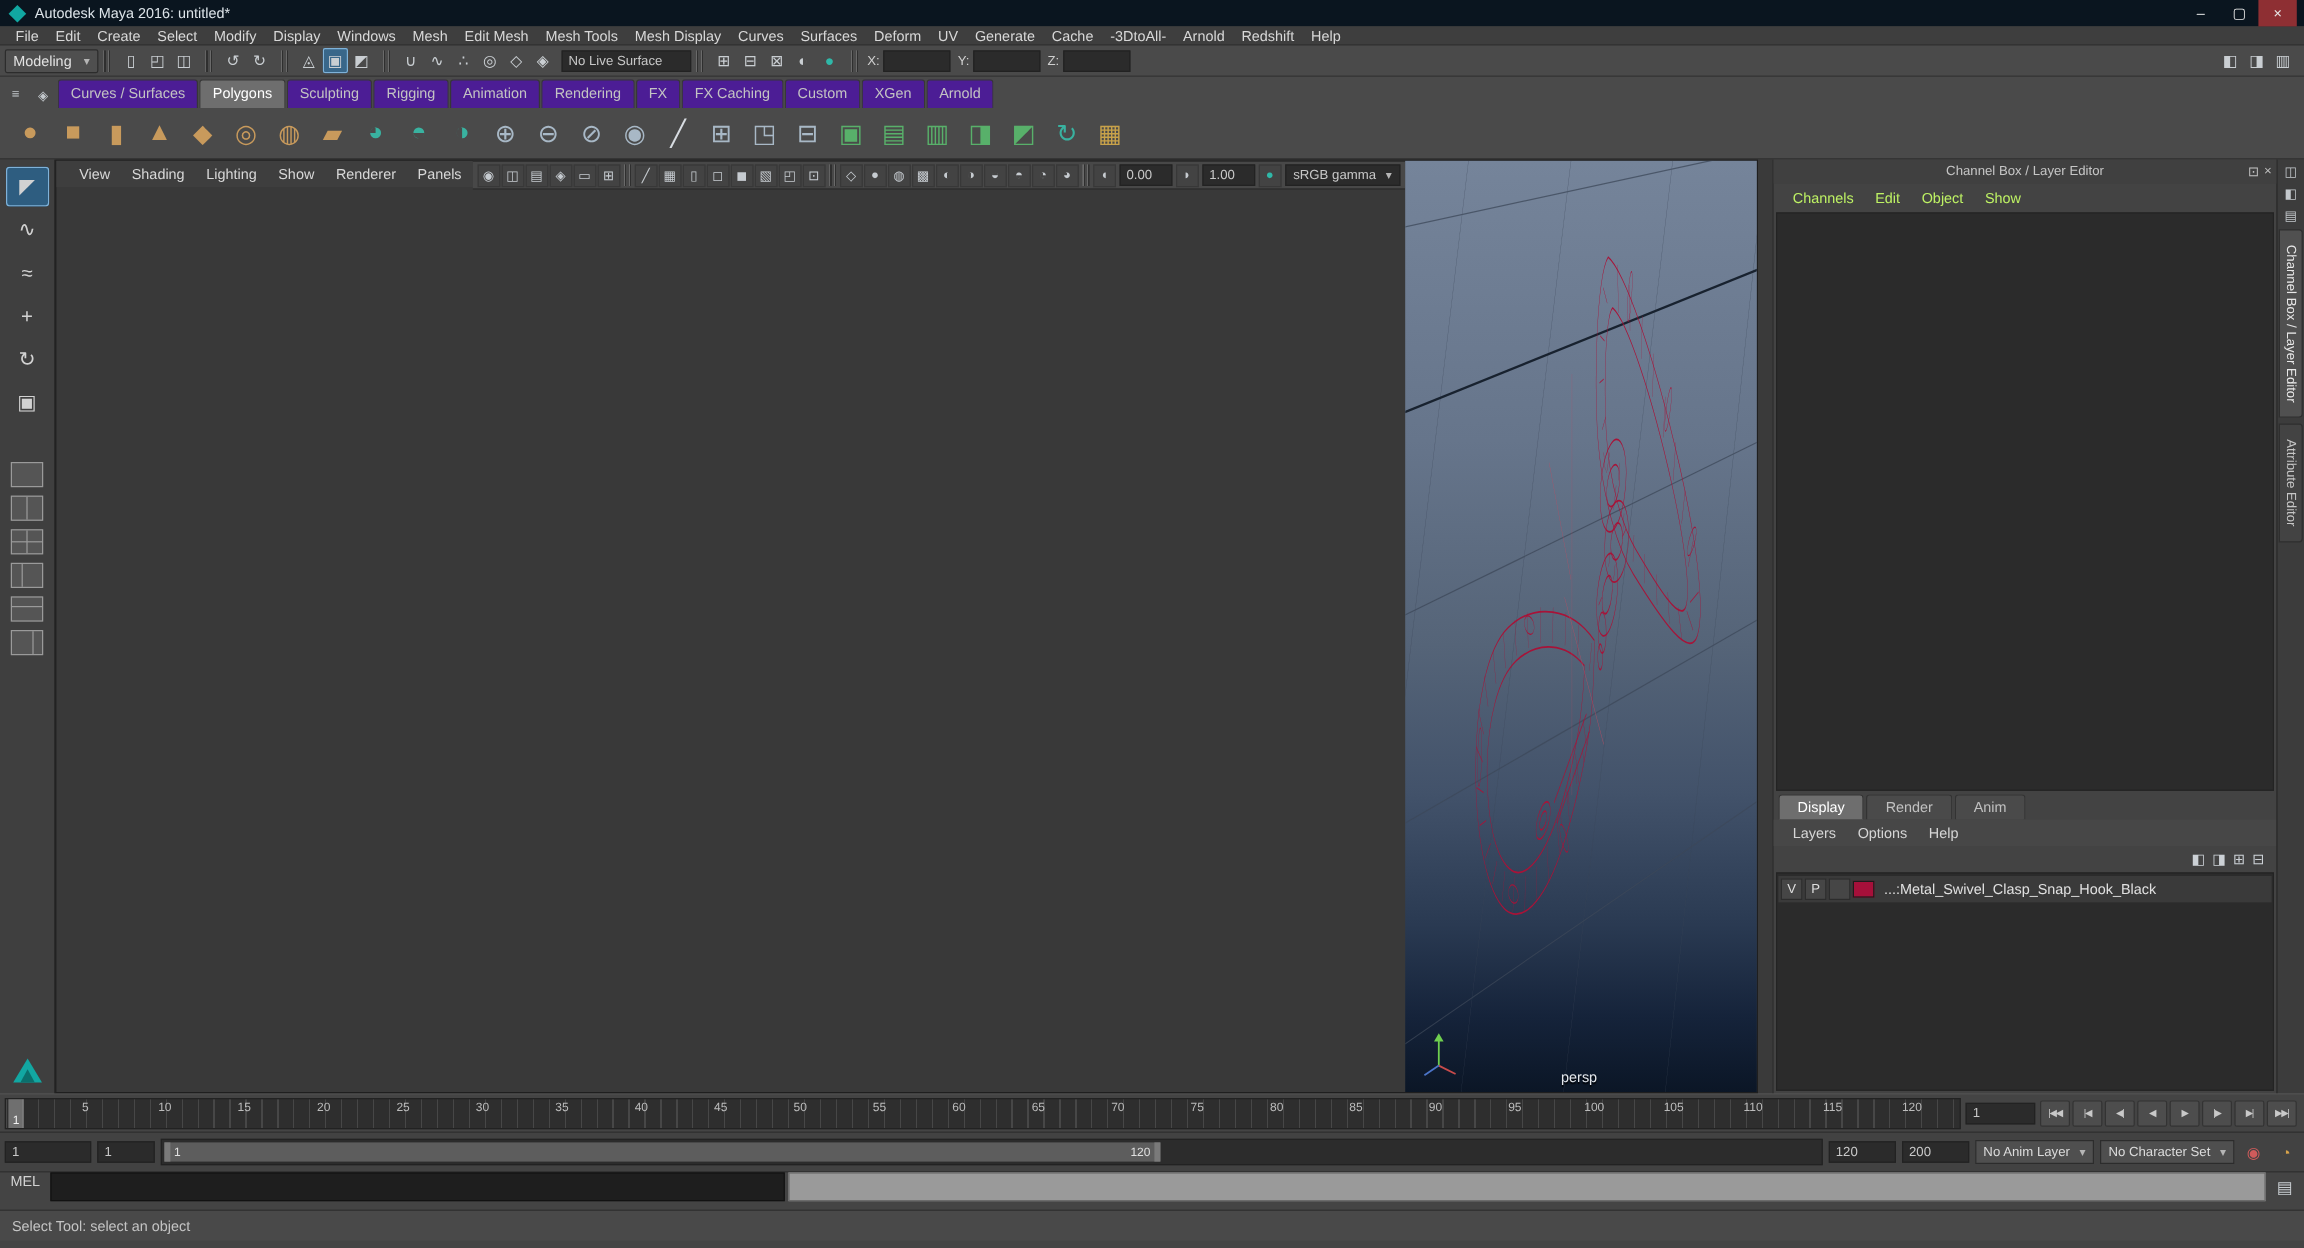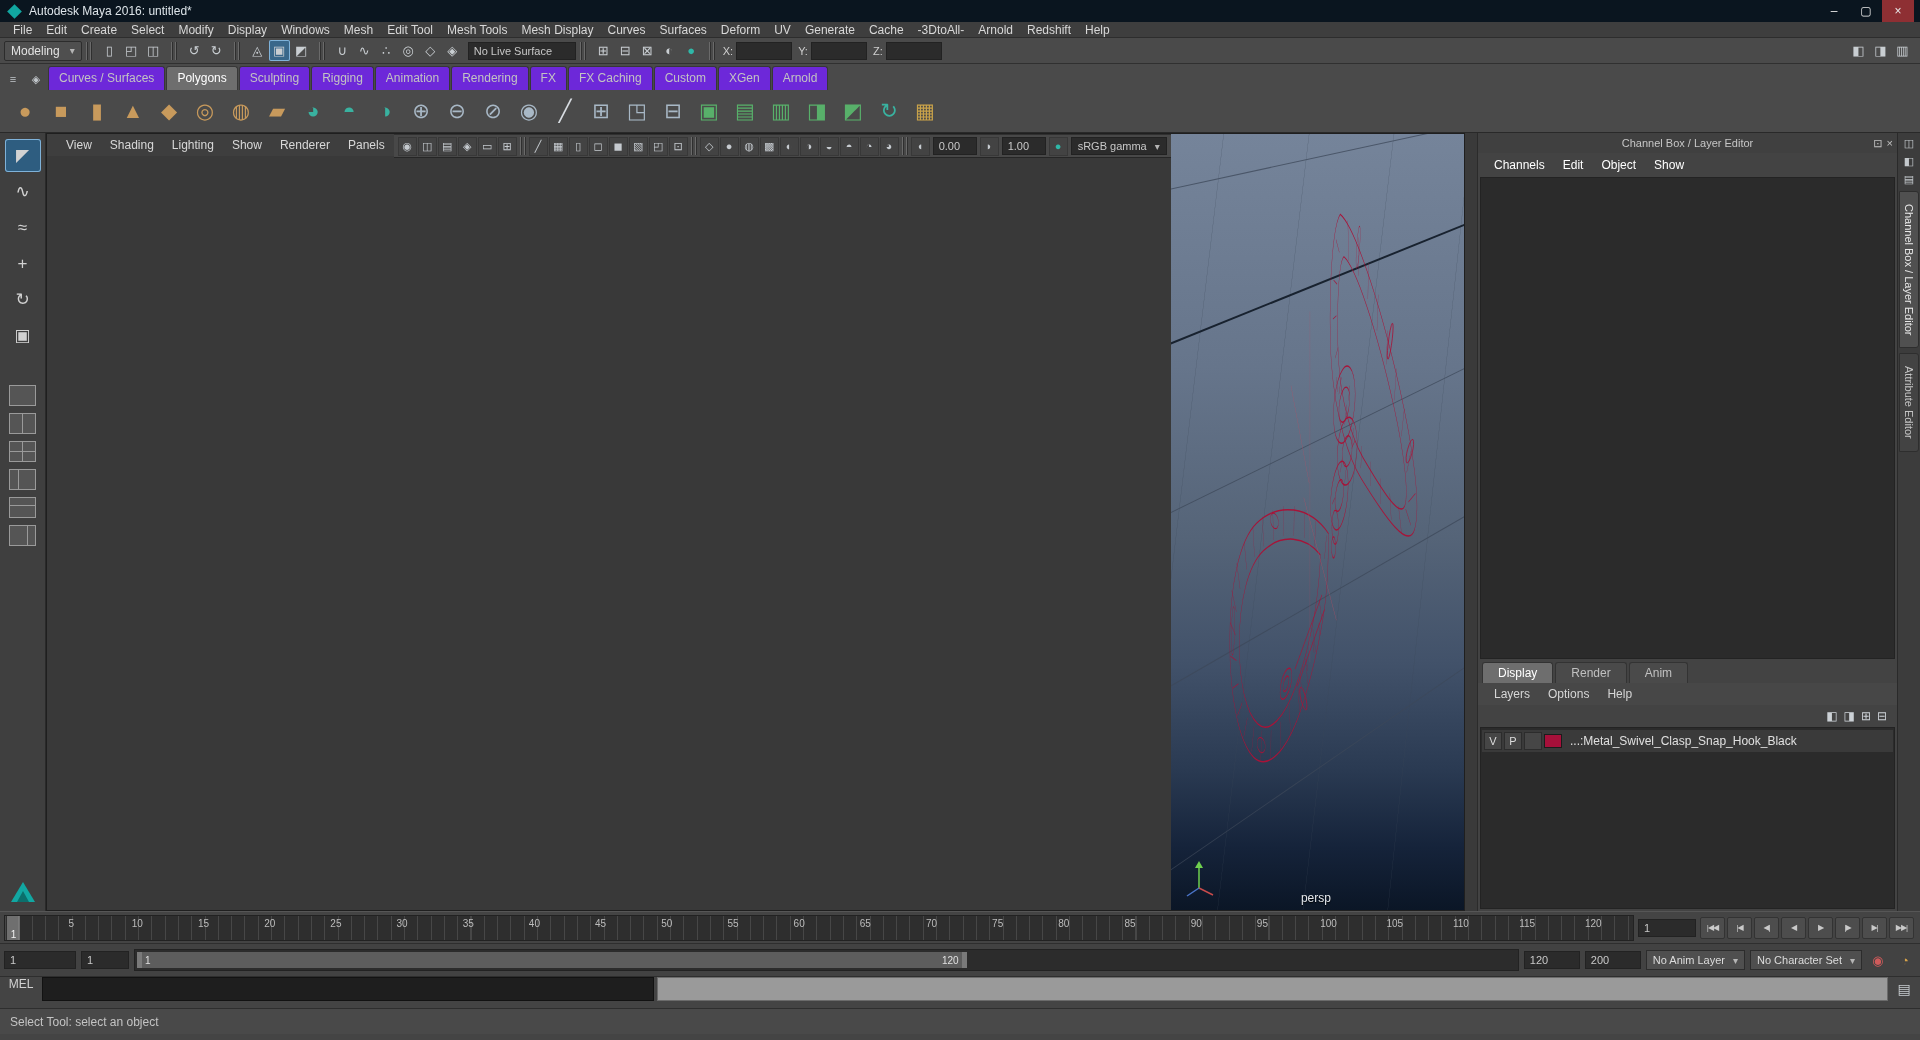--- a/index.html
+++ b/index.html
@@ -28,21 +28,21 @@
   .sl-icon { width:21px; height:21px; display:flex; align-items:center; justify-content:center; color:#c9ced2; font-size:13px; border-radius:2px; }
   .sl-icon.active { background:#39678a; box-shadow:0 0 0 1px #7fb2d9 inset; }
   .dropdown { background:#4f4f4f; border:1px solid #2c2c2c; border-radius:2px; height:20px; display:flex; align-items:center; padding:0 6px; gap:10px; color:#e2e2e2; }
   .dd-arrow { color:#b5b5b5; font-size:10px; }
   .field, input.field { background:#2b2b2b; border:1px solid #222; height:18px; display:flex; align-items:center; padding:0 5px; color:#c8c8c8; font-size:11px; font-family:"Liberation Sans",sans-serif; }
   .coord { display:flex; align-items:center; gap:3px; margin-left:4px; }
   .coord-label { color:#cfcfcf; font-size:11px; }
   
   .shelftabs { height:26px; background:#4a4a4a; display:flex; align-items:flex-end; padding:2px 2px 0 2px; gap:1px; }
   .shelf-side-icon { width:18px; height:18px; color:#c2c7cb; font-size:11px; display:flex; align-items:center; justify-content:center; margin:0 2px 2px 2px; }
-  .shelf-tab { padding:4px 10px 5px; color:#c3c3c3; background:#6d28d9; border:1px solid #373737; border-bottom:none; border-radius:3px 3px 0 0; white-space:nowrap; }
+  .shelf-tab { padding:4px 10px 5px; color:#c3c3c3; background:#4c1d95; border:1px solid #373737; border-bottom:none; border-radius:3px 3px 0 0; white-space:nowrap; }
   .shelf-tab.active { background:#6e6e6e; color:#fff; }
   .shelf { height:43px; background:#4a4a4a; border-bottom:1px solid #292929; display:flex; align-items:center; gap:2px; padding:0 8px; }
   .shelf-icon { width:34px; height:34px; display:flex; align-items:center; justify-content:center; font-size:21px; }
   
   .main { display:flex; height:778px; background:#3a3a3a; }
   .toolbox { width:46px; background:#3f3f3f; border-right:1px solid #2a2a2a; display:flex; flex-direction:column; align-items:center; padding-top:6px; gap:3px; }
   .tool { width:36px; height:33px; display:flex; align-items:center; justify-content:center; color:#d2d2d2; font-size:17px; border-radius:3px; }
   .tool.active { background:#2e5d80; box-shadow:0 0 0 1px #7fb2d9 inset; }
   .layouts { margin-top:30px; display:flex; flex-direction:column; gap:7px; }
   .layout-btn { width:27px; height:21px; border:1px solid #9a9a9a; background:#555; background-repeat:no-repeat; }
@@ -64,21 +64,21 @@
     background:linear-gradient(180deg,#75849a 0%,#66758b 30%,#556478 52%,#42526a 68%,#2a3a52 82%,#15233a 92%,#0b1626 100%); }
   .view3d svg.scene { position:absolute; inset:0; width:100%; height:100%; }
   .persp-label { position:absolute; left:49.5%; bottom:5px; transform:translateX(-50%); color:#e3e7ec; font-size:12px; text-shadow:0 1px 1px #000; }
   .axis-gizmo { position:absolute; left:8px; bottom:8px; }
   .gutter { width:12px; background:#3a3a3a; }
   
   .cb-col { width:420px; background:#434343; display:flex; flex-direction:column; border-left:1px solid #2b2b2b; }
   .cb-header { height:20px; position:relative; display:flex; align-items:center; justify-content:center; color:#c6c6c6; font-size:11px; background:#404040; }
   .cb-header-icons { position:absolute; right:4px; top:0; display:flex; height:20px; align-items:center; gap:4px; color:#c0c0c0; font-size:11px; }
   .cb-menus { height:24px; display:flex; align-items:center; gap:2px; padding:0 8px; }
-  .cb-menu-item { padding:3px 8px; color:#ffffff; }
+  .cb-menu-item { padding:3px 8px; color:#bef264; }
   .cb-empty { flex:2.7; background:#2b2b2b; border:1px solid #232323; margin:0 2px; }
   .le-tabs { height:24px; display:flex; align-items:flex-end; gap:2px; padding:3px 4px 0; }
   .le-tab { padding:3px 15px; background:#4a4a4a; color:#c0c0c0; border:1px solid #333; border-bottom:none; border-radius:3px 3px 0 0; }
   .le-tab.active { background:#6e6e6e; color:#fff; }
   .le-menus { height:22px; display:flex; align-items:center; gap:2px; padding:0 8px; background:#474747; }
   .le-menu-item { padding:2px 8px; color:#d6d6d6; }
   .le-iconrow { height:22px; display:flex; align-items:center; justify-content:flex-end; gap:6px; padding-right:10px; }
   .le-icon { color:#ccd1d6; font-size:12px; }
   .layer-list { flex:1; background:#2b2b2b; border:1px solid #232323; margin:0 2px 2px; padding-top:2px; }
   .layer-row { height:22px; display:flex; align-items:center; background:#3a3a3a; margin:0 1px; gap:2px; padding:0 2px; }
@@ -134,21 +134,21 @@
 
 <div class="menubar">
   <div class="menu-item">File</div>
     <div class="menu-item">Edit</div>
     <div class="menu-item">Create</div>
     <div class="menu-item">Select</div>
     <div class="menu-item">Modify</div>
     <div class="menu-item">Display</div>
     <div class="menu-item">Windows</div>
     <div class="menu-item">Mesh</div>
-    <div class="menu-item">Edit Tool</div>
+    <div class="menu-item">Edit Mesh</div>
     <div class="menu-item">Mesh Tools</div>
     <div class="menu-item">Mesh Display</div>
     <div class="menu-item">Curves</div>
     <div class="menu-item">Surfaces</div>
     <div class="menu-item">Deform</div>
     <div class="menu-item">UV</div>
     <div class="menu-item">Generate</div>
     <div class="menu-item">Cache</div>
     <div class="menu-item">-3DtoAll-</div>
     <div class="menu-item">Arnold</div>

